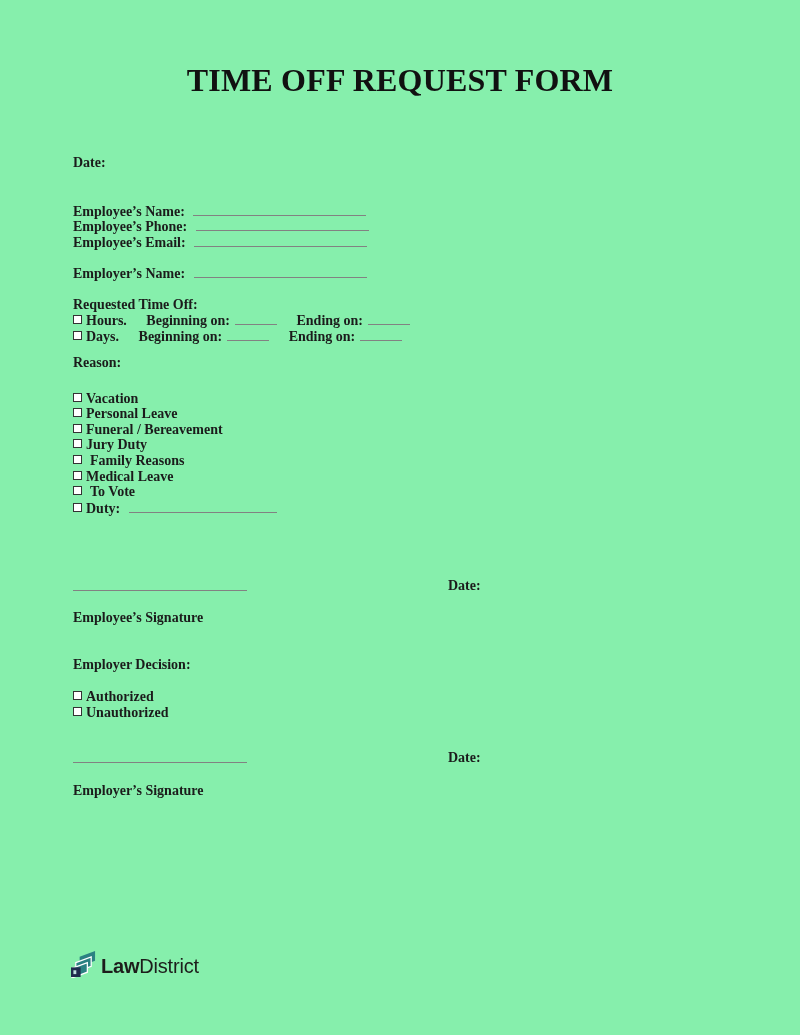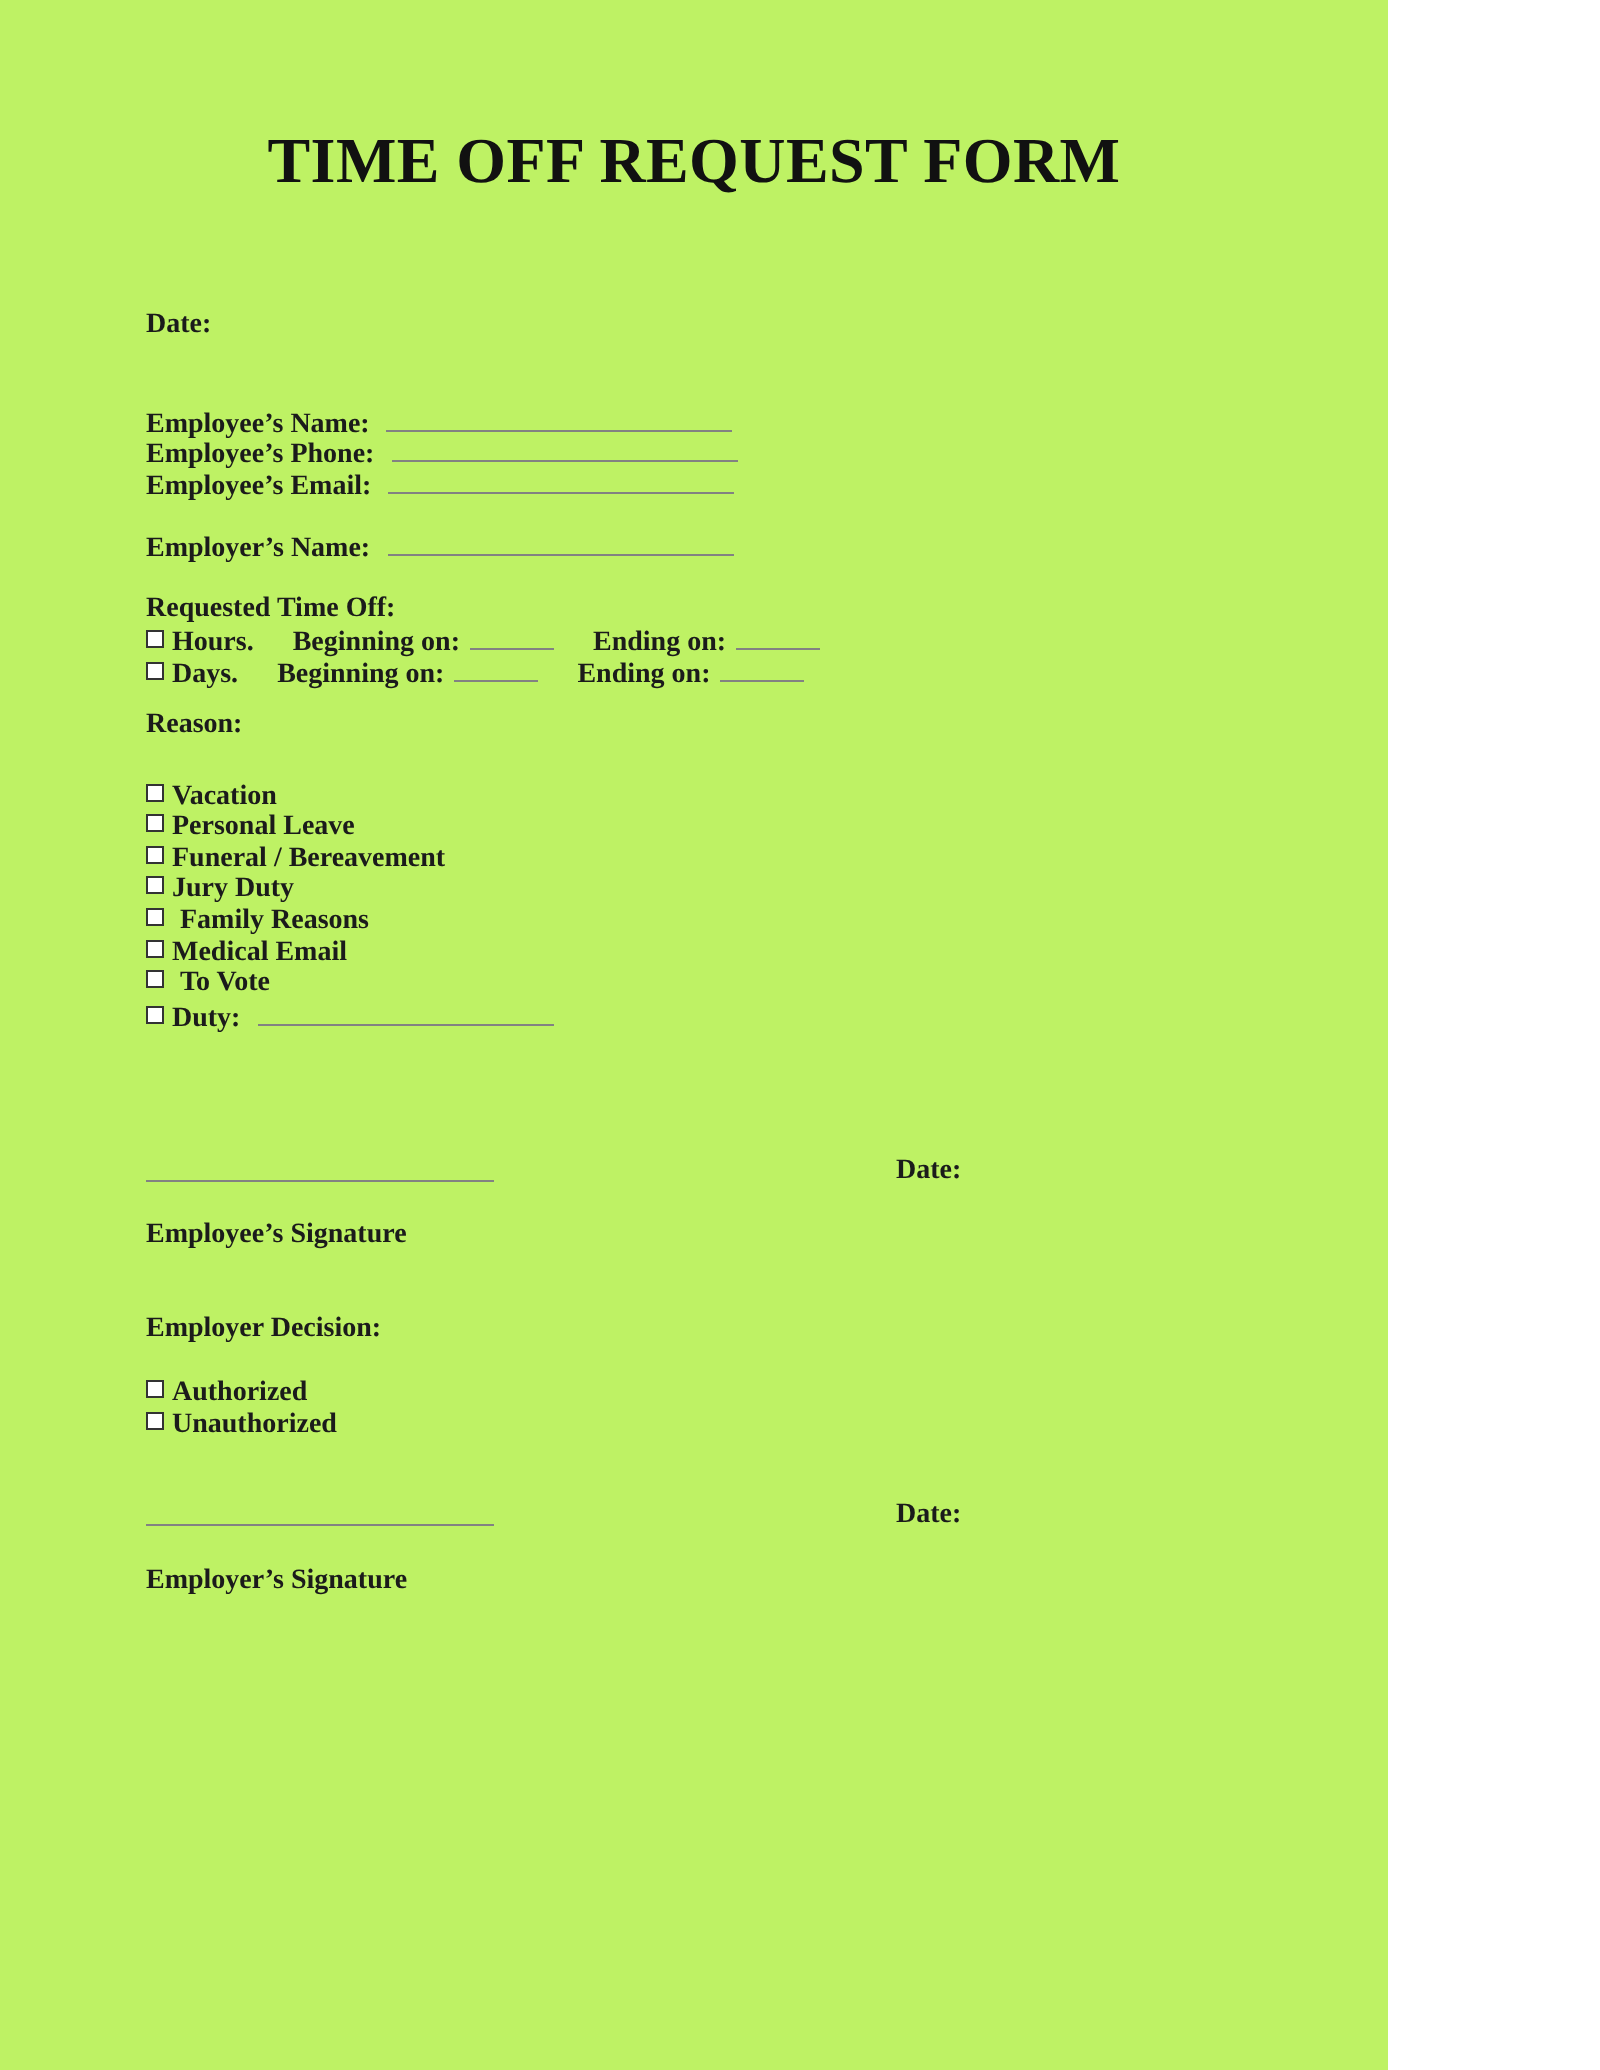--- a/index.html
+++ b/index.html
@@ -1,20 +1,20 @@
 <!DOCTYPE html>
 <html><head>
 <meta charset="utf-8">
 <style>
   html, body { margin: 0; padding: 0; background: #ffffff; }
   .page {
     position: relative;
-    width: 694px;
+    width: 800px;
     height: 1035px;
-    background: #bef264;
+    background: #86efac;
     font-family: "Liberation Serif", "DejaVu Serif", serif;
     font-size: 14px;
     color: #1b1b1b;
     overflow: hidden;
   }
   .title {
     position: absolute;
     left: 0; right: 0;
     top: 62px;
     margin: 0;
@@ -125,21 +125,21 @@
   <div class="row" style="top:422px">
     <span class="cb"></span><span>Funeral / Bereavement</span>
   </div>
   <div class="row" style="top:437px">
     <span class="cb"></span><span>Jury Duty</span>
   </div>
   <div class="row" style="top:453px">
     <span class="cb sp"></span><span>Family Reasons</span>
   </div>
   <div class="row" style="top:469px">
-    <span class="cb"></span><span>Medical Email</span>
+    <span class="cb"></span><span>Medical Leave</span>
   </div>
   <div class="row" style="top:484px">
     <span class="cb sp"></span><span>To Vote</span>
   </div>
   <div class="row" style="top:500px">
     <span class="cb"></span><span>Duty:</span>
     <span class="blank w148"></span>
   </div>
 
 
@@ -162,14 +162,26 @@
   </div>
 
   <div class="row" style="top:750px">
     <span class="blank w174 nl"></span>
     <span class="date-pos">Date:</span>
   </div>
   <div class="row" style="top:783px">
     <span>Employer’s Signature</span>
   </div>
 
+  <div class="logo">
+    <span>
+      <svg width="25" height="27" viewBox="0 0 26 28" aria-hidden="true">
+        <polygon points="9,6 25,0 25,10 9,16" fill="#2b8182"></polygon>
+        <polygon points="5,12 21,6 21,16 5,22" fill="#2b8182" stroke="#ffffff" stroke-width="1.3"></polygon>
+        <polygon points="1,18 17,12 17,22 1,28" fill="#2b8182" stroke="#ffffff" stroke-width="1.3"></polygon>
+        <rect x="0" y="17" width="10" height="10" fill="#1f2c4d"></rect>
+        <rect x="2.5" y="20" width="3" height="4" fill="#bfe0e0"></rect>
+      </svg>
+    </span>
+    <span class="brand"><span class="b">Law</span><span>District</span></span>
+  </div>
 
 </div>
 
 </body></html>

